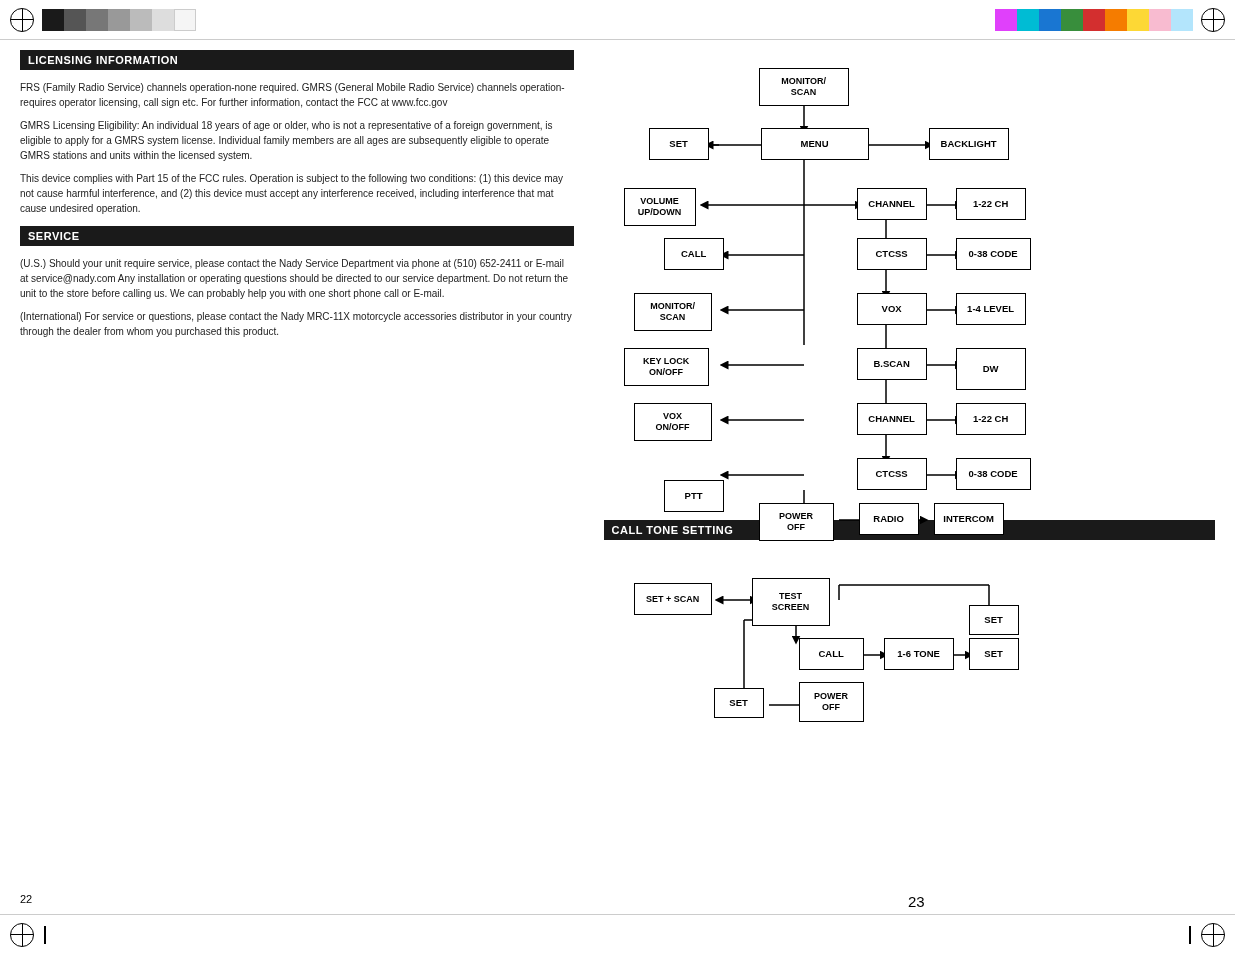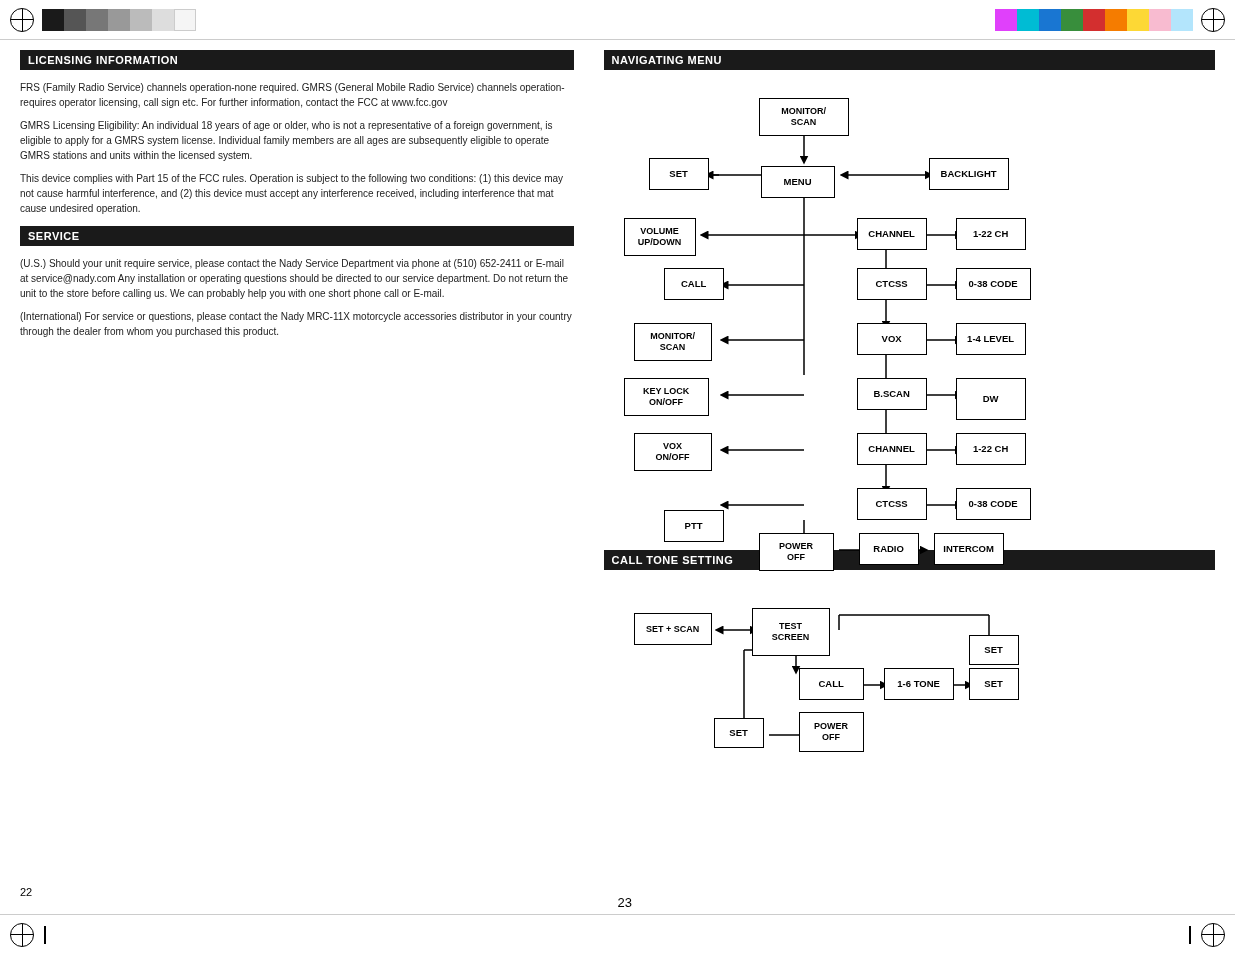--- a/index.html
+++ b/index.html
@@ -146,21 +146,21 @@
       height: 40px;
     }
 
     
     .page-numbers {
       display: flex;
       width: 100%;
       padding: 4px 20px;
     }
     .page-num-left { flex: 1; font-size: 11px; }
-    .page-num-right { flex: 1; text-align: left; font-size: 13px; margin-top: 9px; }
+    .page-num-right { flex: 1; text-align: center; font-size: 15px; }
 
     svg.diagram-svg {
       position: absolute;
       top: 0; left: 0;
       width: 100%;
       height: 100%;
       overflow: visible;
     }
   </style>
 </head>
@@ -219,21 +219,20 @@
 one short phone call or E-mail.</p>
       <p>(International) For service or questions, please contact the Nady MRC-11X
 motorcycle accessories distributor in your country through the dealer from whom
 you purchased this product.</p>
     </div>
 
   </div>
 
   <div class="right-half">
 
-    <div class="section-header">NAVIGATING MENU</div>
 
     <div class="nav-diagram">
       <svg class="diagram-svg">
 
         <line x1="200" y1="55" x2="200" y2="80" stroke="#000" stroke-width="1.5" marker-end="url(#arr)"></line>
 
         <line x1="170" y1="95" x2="105" y2="95" stroke="#000" stroke-width="1.5" marker-end="url(#arr)"></line>
 
         <line x1="75" y1="95" x2="115" y2="95" stroke="#000" stroke-width="1.5"></line>
 
@@ -286,21 +285,21 @@
             <path d="M0,0 L0,6 L6,3 z" fill="#000"></path>
           </marker>
           <marker id="arr2" markerWidth="6" markerHeight="6" refX="3" refY="3" orient="auto-start-reverse">
             <path d="M0,0 L0,6 L6,3 z" fill="#000"></path>
           </marker>
         </defs>
       </svg>
 
       <div class="box" style="left:155px;top:18px;width:90px;height:38px;font-size:9px;">MONITOR/<br>SCAN</div>
 
-      <div class="box" style="left:157px;top:86px;width:74px;height:32px;">MENU</div>
+      <div class="box" style="left:157px;top:78px;width:108px;height:32px;">MENU</div>
 
       <div class="box" style="left:45px;top:78px;width:60px;height:32px;">SET</div>
 
       <div class="box" style="left:325px;top:78px;width:80px;height:32px;">BACKLIGHT</div>
 
       <div class="box" style="left:20px;top:138px;width:72px;height:38px;font-size:9px;">VOLUME<br>UP/DOWN</div>
 
       <div class="box" style="left:253px;top:138px;width:70px;height:32px;">CHANNEL</div>
 
       <div class="box" style="left:352px;top:138px;width:70px;height:32px;">1-22 CH</div>

